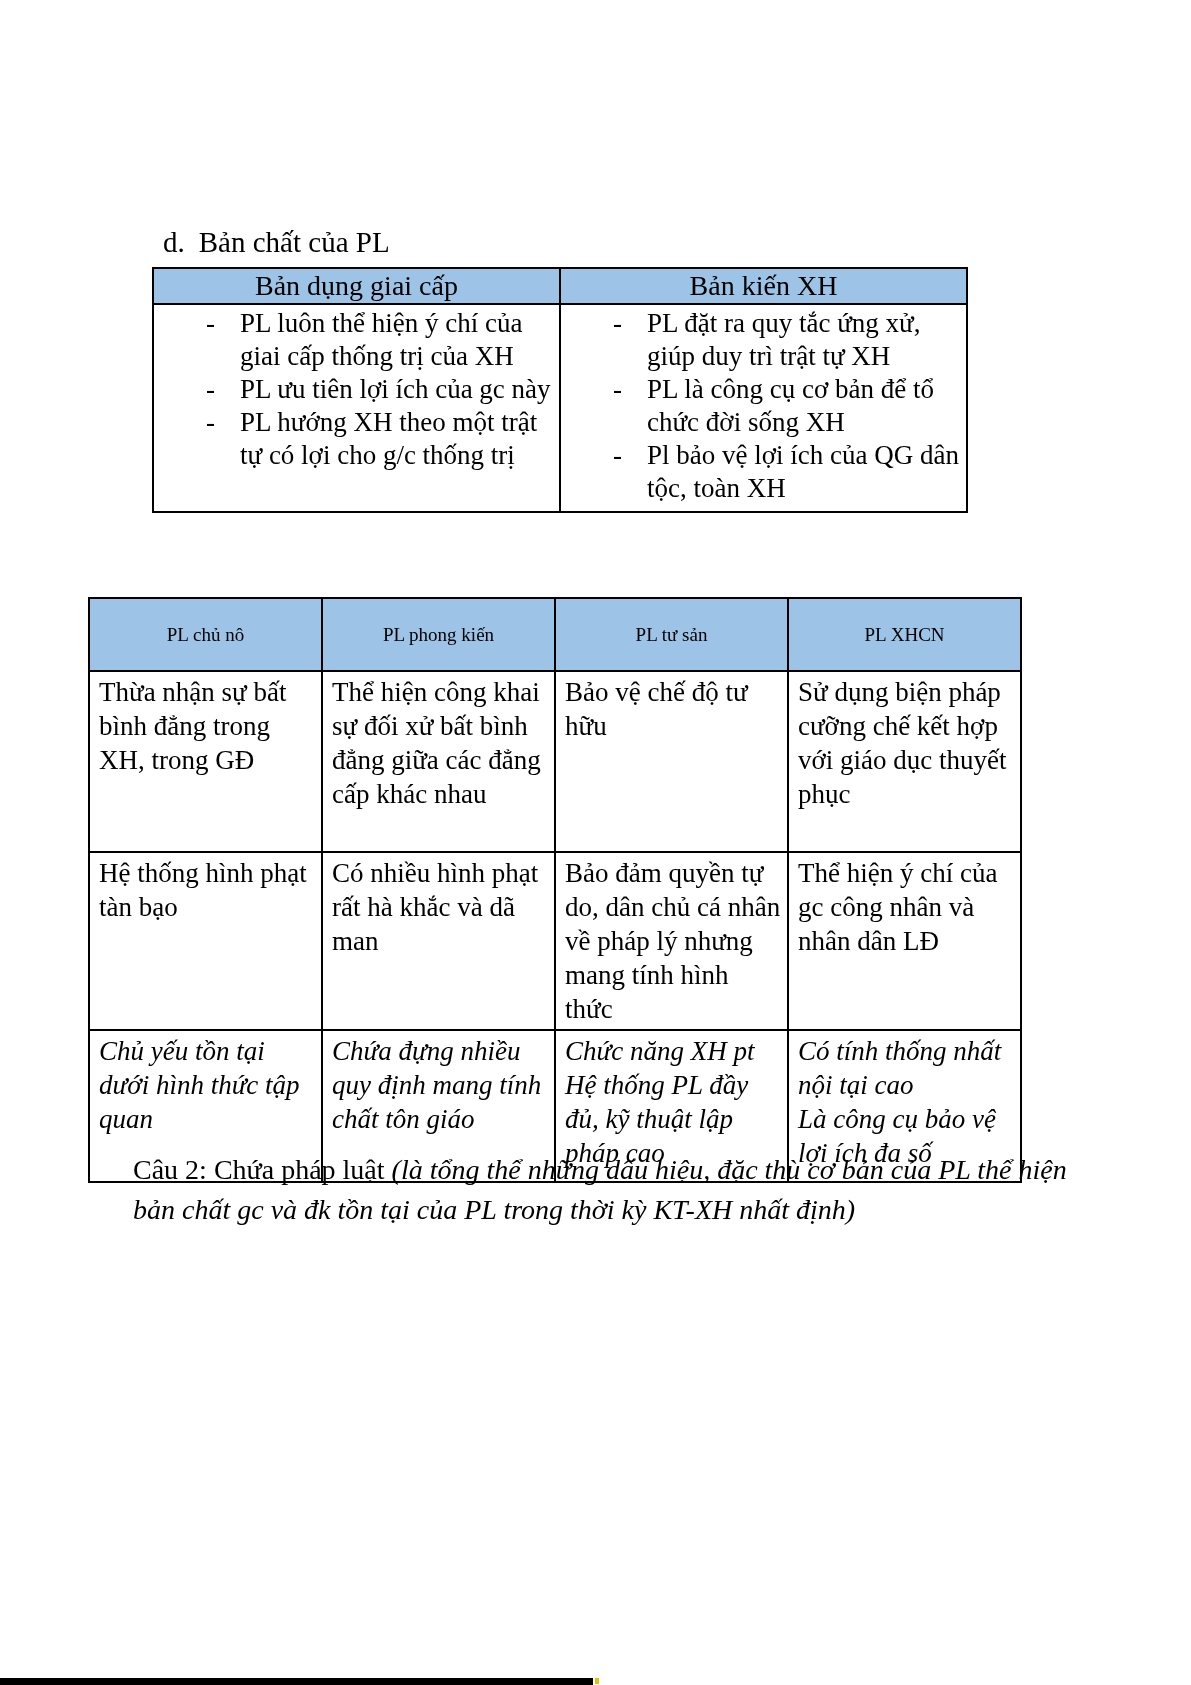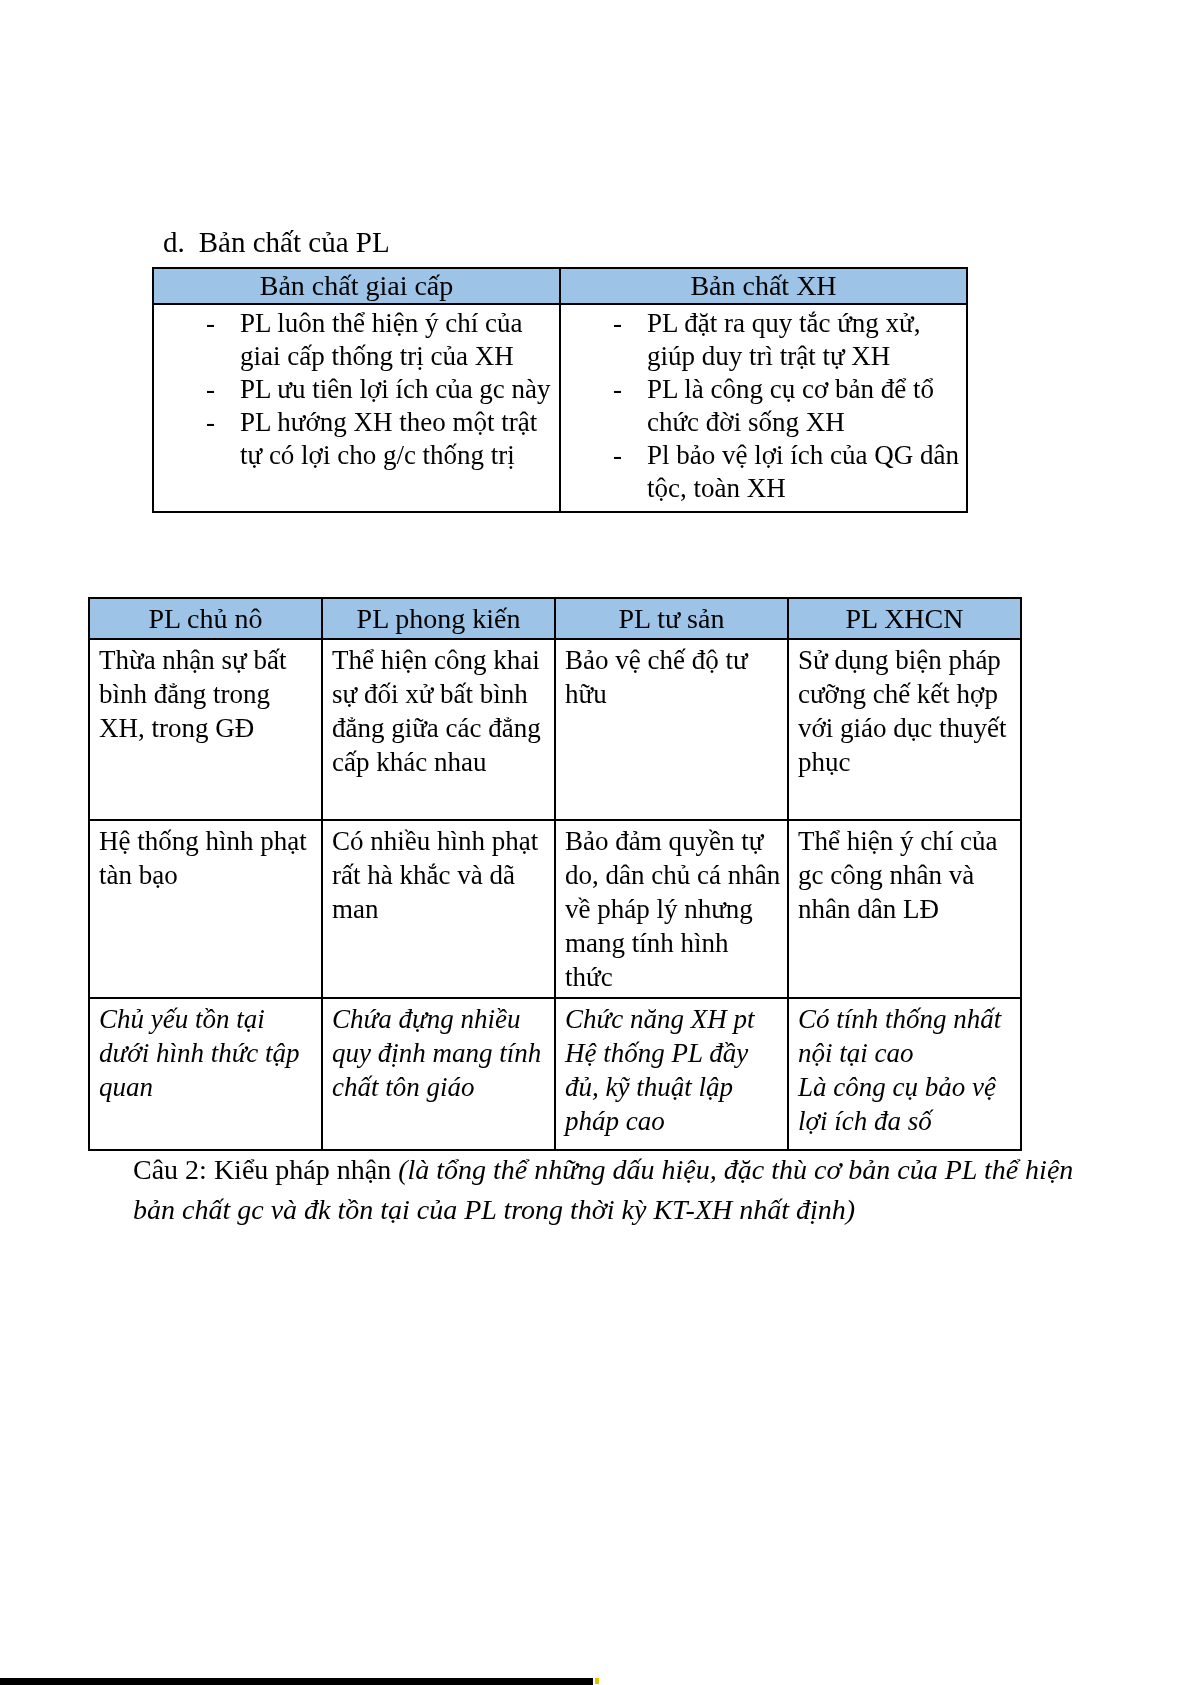--- a/index.html
+++ b/index.html
@@ -40,23 +40,23 @@
   ul.dash li::before {
     content: "-"; display: inline-block; width: 34px; text-indent: 0;
   }
 
   
   .table2 {
     position: absolute; left: 88px; top: 597px; width: 934px;
   }
   .table2 th {
     background: #9DC3E6;
-    font-weight: normal; font-size: 28px;
+    font-weight: normal; font-size: 19px;
     height: 39px; text-align: center; vertical-align: middle;
-    padding: 0 4px;
+    padding: 16px 4px;
   }
   .table2 td {
     vertical-align: top; font-size: 27px; line-height: 34px;
     padding: 3px 6px 3px 9px; width: 25%;
     white-space: pre-line;
   }
   .table2 tr.r1 { height: 181px; }
   .table2 tr.r2 { height: 177px; }
   .table2 tr.r3 { height: 152px; font-style: italic; }
 
@@ -80,22 +80,22 @@
 </head>
 <body>
 
 <div class="heading">
   <span class="hd-num">d.</span><span>Bản chất của PL</span>
 </div>
 
 <table class="table1">
   <thead>
     <tr>
-      <th>Bản chất giai cấp</th>
-      <th>Bản chất XH</th>
+      <th>Bản dụng giai cấp</th>
+      <th>Bản kiến XH</th>
     </tr>
   </thead>
   <tbody>
     <tr>
       <td>
         <ul class="dash">
           <li>PL luôn thể hiện ý chí của giai cấp thống trị của XH</li>
           <li>PL ưu tiên lợi ích của gc này</li>
           <li>PL hướng XH theo một trật tự có lợi cho g/c thống trị</li>
         </ul>
@@ -138,17 +138,17 @@
       <td>Chứa đựng nhiều quy định mang tính chất tôn giáo</td>
       <td>Chức năng XH pt
 Hệ thống PL đầy đủ, kỹ thuật lập pháp cao</td>
       <td>Có tính thống nhất nội tại cao
 Là công cụ bảo vệ lợi ích đa số</td>
     </tr>
   </tbody>
 </table>
 
 <p class="para">
-  <span>Câu 2: Kiểu pháp nhận </span><span class="ital">(là tổng thể những dấu hiệu, đặc thù cơ bản của PL thể hiện bản chất gc và đk tồn tại của PL trong thời kỳ KT-XH nhất định)</span>
+  <span>Câu 2: Chứa pháp luật </span><span class="ital">(là tổng thể những dấu hiệu, đặc thù cơ bản của PL thể hiện bản chất gc và đk tồn tại của PL trong thời kỳ KT-XH nhất định)</span>
 </p>
 
 <div class="bottom-bar"></div>
 <div class="bottom-dot"></div>
 
 </body></html>

